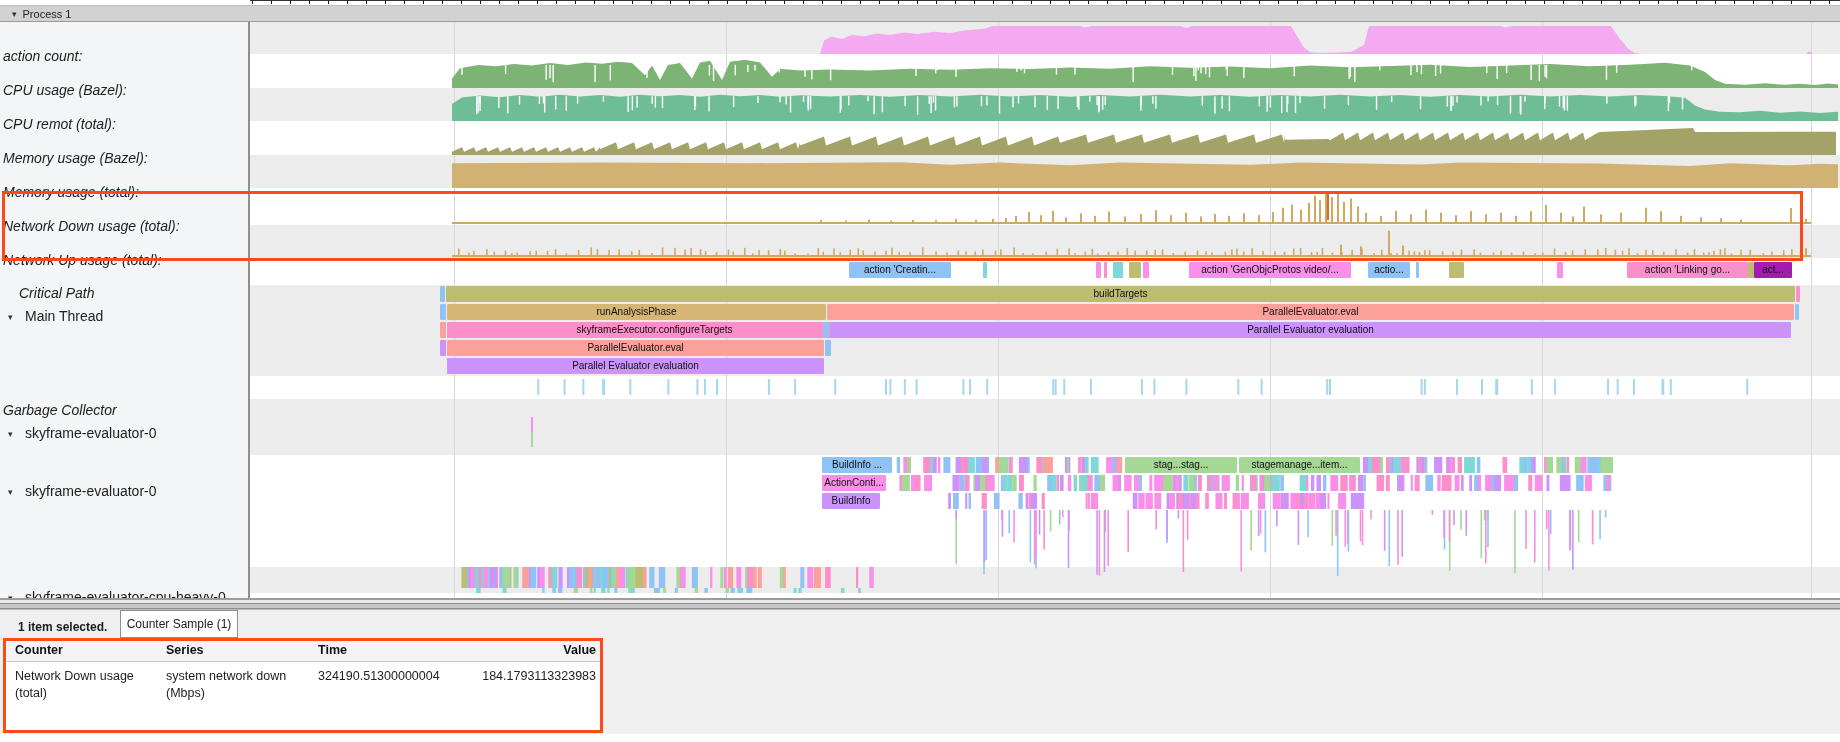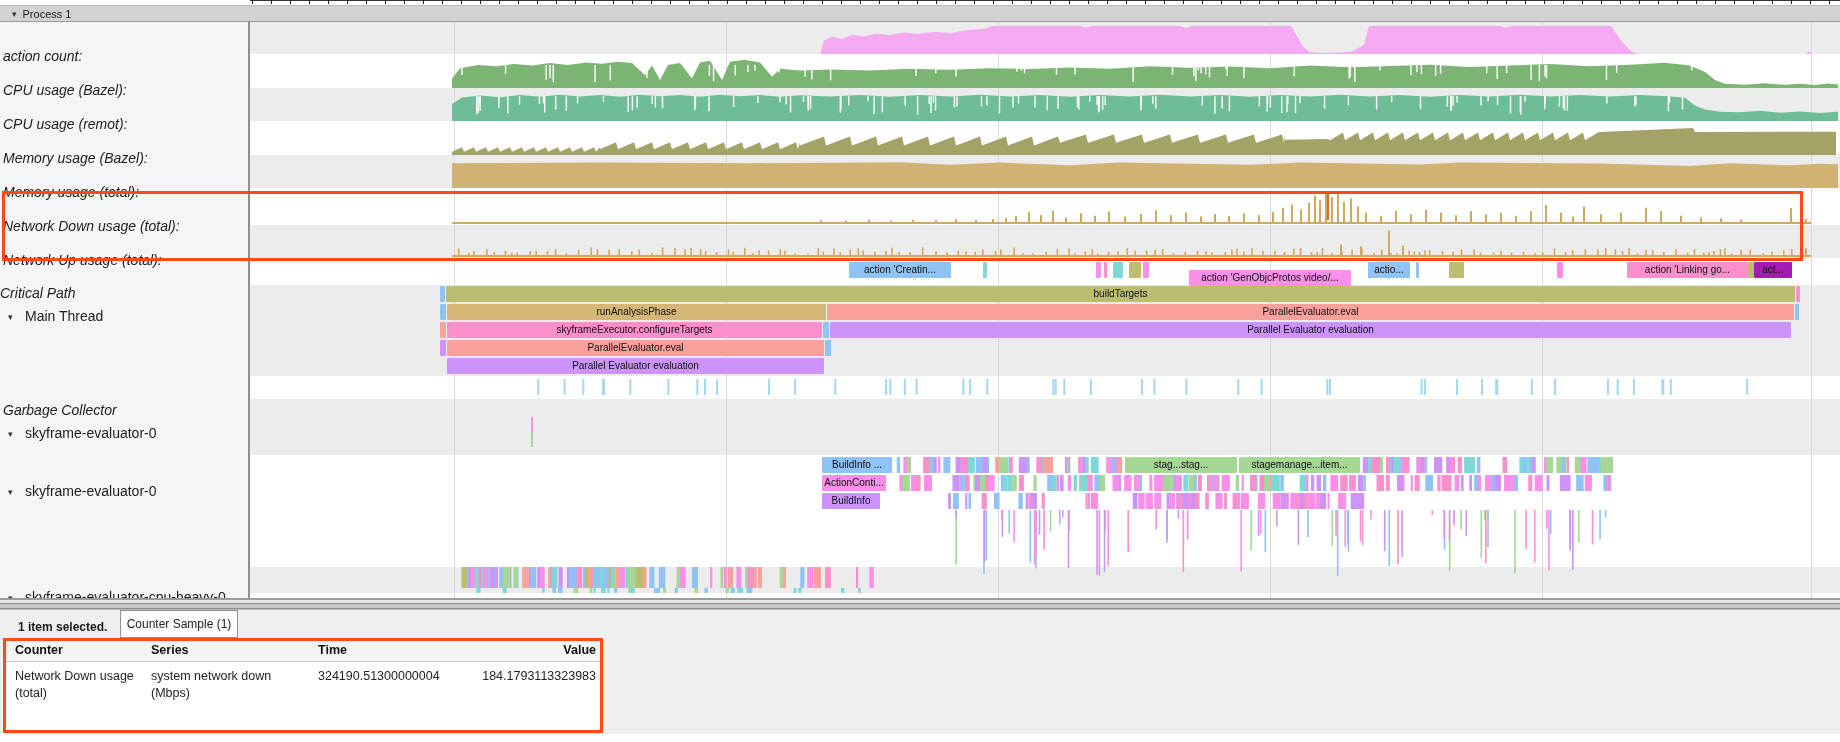--- a/index.html
+++ b/index.html
@@ -39,21 +39,21 @@
   #bottom{left:0;top:610px;width:1840px;height:124px;background:#efefef;}
   #status-text{position:absolute;left:18px;top:10px;font-size:12px;font-weight:bold;color:#1b1b1b;}
   #counter-tab{position:absolute;left:120px;top:0px;width:118px;height:28px;background:#fff;
       border:1px solid #8f8f8f;box-sizing:border-box;font-size:12px;color:#222;
       display:flex;align-items:center;justify-content:center;}
   #detail-table{position:absolute;left:3px;top:28px;width:600px;height:95px;background:#fff;}
   #detail-table .hdr{position:absolute;left:0;top:0;width:100%;height:24px;background:#f4f4f4;
       border-bottom:1px solid #c9c9c9;box-sizing:border-box;}
   .th{position:absolute;top:5px;font-size:12.5px;font-weight:bold;color:#111;}
   .td{position:absolute;top:30px;font-size:12.5px;color:#222;white-space:pre-line;line-height:17px;}
-  .c0{left:12px;width:135px;} .c1{left:148px;width:145px;} .c2{left:315px;width:150px;} .c3{left:473px;width:120px;text-align:right;}
+  .c0{left:12px;width:135px;} .c1{left:163px;width:145px;} .c2{left:315px;width:150px;} .c3{left:473px;width:120px;text-align:right;}
 </style>
 </head>
 <body>
 
 <div id="app">
 
   <div id="ruler" class="abs">
     <div class="baseline"></div>
   <div class="tick" style="left: 252px;"></div>
       <div class="tick" style="left: 271px;"></div>
@@ -1137,58 +1137,58 @@
         <rect x="1166.2071105837822" y="488" width="1.6" height="29.596590518951416" fill="#cb93fb"></rect>
       </svg>
     <div id="slices">
         <div class="slice" style="left: 849px; top: 240px; width: 102px; background: rgb(143, 194, 245);">action 'Creatin...</div>
         <div class="slice" style="left: 983px; top: 240px; width: 4px; background: rgb(127, 216, 216);"></div>
         <div class="slice" style="left: 1096px; top: 240px; width: 5px; background: rgb(249, 143, 232);"></div>
         <div class="slice" style="left: 1104px; top: 240px; width: 3px; background: rgb(251, 143, 203);"></div>
         <div class="slice" style="left: 1113px; top: 240px; width: 10px; background: rgb(127, 216, 216);"></div>
         <div class="slice" style="left: 1129px; top: 240px; width: 12px; background: rgb(189, 189, 114);"></div>
         <div class="slice" style="left: 1143px; top: 240px; width: 6px; background: rgb(249, 143, 232);"></div>
-        <div class="slice" style="left: 1189px; top: 248px; width: 162px; background: rgb(249, 143, 232);">action 'GenObjcProtos video/...</div>
+        <div class="slice" style="left: 1189px; top: 240px; width: 162px; background: rgb(249, 143, 232);">action 'GenObjcProtos video/...</div>
         <div class="slice" style="left: 1368px; top: 240px; width: 42px; background: rgb(143, 194, 245);">actio...</div>
         <div class="slice" style="left: 1416px; top: 240px; width: 3px; background: rgb(143, 194, 245);"></div>
         <div class="slice" style="left: 1449px; top: 240px; width: 15px; background: rgb(189, 189, 114);"></div>
         <div class="slice" style="left: 1557px; top: 240px; width: 6px; background: rgb(249, 143, 232);"></div>
         <div class="slice" style="left: 1627px; top: 240px; width: 121px; background: rgb(251, 143, 203);">action 'Linking go...</div>
         <div class="slice" style="left: 1748px; top: 240px; width: 6px; background: rgb(189, 189, 114);"></div>
         <div class="slice" style="left: 1754px; top: 240px; width: 38px; background: #a21caf;">act...</div>
         <div class="slice" style="left: 440px; top: 264px; width: 5px; background: rgb(143, 194, 245);"></div>
         <div class="slice" style="left: 446px; top: 264px; width: 1349px; background: rgb(189, 189, 114);">buildTargets</div>
         <div class="slice" style="left: 1796px; top: 264px; width: 4px; background: rgb(251, 143, 203);"></div>
         <div class="slice" style="left: 440px; top: 282px; width: 6px; background: rgb(143, 194, 245);"></div>
         <div class="slice" style="left: 447px; top: 282px; width: 379px; background: rgb(214, 182, 117);">runAnalysisPhase</div>
         <div class="slice" style="left: 827px; top: 282px; width: 967px; background: rgb(251, 160, 154);">ParallelEvaluator.eval</div>
         <div class="slice" style="left: 1795px; top: 282px; width: 4px; background: rgb(143, 194, 245);"></div>
         <div class="slice" style="left: 440px; top: 300px; width: 6px; background: rgb(251, 160, 154);"></div>
-        <div class="slice" style="left: 447px; top: 300px; width: 375px; background: rgb(251, 143, 203);">skyframeExecutor.configureTargets</div>
+        <div class="slice" style="left: 447px; top: 300px; width: 375px; background: rgb(251, 143, 203); padding-left: 20px;">skyframeExecutor.configureTargets</div>
         <div class="slice" style="left: 823px; top: 300px; width: 6px; background: rgb(143, 194, 245);"></div>
         <div class="slice" style="left: 830px; top: 300px; width: 961px; background: rgb(203, 147, 251);">Parallel Evaluator evaluation</div>
         <div class="slice" style="left: 440px; top: 318px; width: 6px; background: rgb(203, 147, 251);"></div>
         <div class="slice" style="left: 447px; top: 318px; width: 377px; background: rgb(251, 160, 154);">ParallelEvaluator.eval</div>
         <div class="slice" style="left: 825px; top: 318px; width: 6px; background: rgb(143, 194, 245);"></div>
         <div class="slice" style="left: 447px; top: 336px; width: 377px; background: rgb(203, 147, 251);">Parallel Evaluator evaluation</div>
         <div class="slice" style="left: 822px; top: 435px; width: 70px; background: rgb(143, 194, 245);">BuildInfo ...</div>
         <div class="slice" style="left: 1125px; top: 435px; width: 112px; background: rgb(165, 215, 149);">stag...stag...</div>
         <div class="slice" style="left: 1239px; top: 435px; width: 121px; background: rgb(165, 215, 149);">stagemanage...item...</div>
         <div class="slice" style="left: 822px; top: 453px; width: 64px; background: rgb(249, 143, 232);">ActionConti...</div>
         <div class="slice" style="left: 822px; top: 471px; width: 58px; background: rgb(203, 147, 251);">BuildInfo</div>
       </div>
     <div id="sidebar">
         <div class="side-item noarrow" style="top: 26px;"><span class="lbl" style="margin-left: 3px;">action count:</span></div>
         <div class="side-item noarrow" style="top: 60px;"><span class="lbl" style="margin-left: 3px;">CPU usage (Bazel):</span></div>
-        <div class="side-item noarrow" style="top: 94px;"><span class="lbl" style="margin-left: 3px;">CPU usage (remot):</span></div>
+        <div class="side-item noarrow" style="top: 94px;"><span class="lbl" style="margin-left: 3px;">CPU remot (total):</span></div>
         <div class="side-item noarrow" style="top: 128px;"><span class="lbl" style="margin-left: 3px;">Memory usage (Bazel):</span></div>
         <div class="side-item noarrow" style="top: 162px;"><span class="lbl" style="margin-left: 3px;">Memory usage (total):</span></div>
         <div class="side-item noarrow" style="top: 196px;"><span class="lbl" style="margin-left: 3px;">Network Down usage (total):</span></div>
         <div class="side-item noarrow" style="top: 230px;"><span class="lbl" style="margin-left: 3px;">Network Up usage (total):</span></div>
-        <div class="side-item noarrow" style="top: 263px;"><span class="lbl" style="margin-left: 0;">Critical Path</span></div>
+        <div class="side-item noarrow" style="top: 263px;"><span class="lbl" style="margin-left: 19px;">Critical Path</span></div>
         <div class="side-item" style="top: 286px;"><span class="arrow">▾</span><span class="lbl">Main Thread</span></div>
         <div class="side-item noarrow" style="top: 380px;"><span class="lbl" style="margin-left: 3px; text-align: right;">Garbage Collector</span></div>
         <div class="side-item" style="top: 403px;"><span class="arrow">▾</span><span class="lbl">skyframe-evaluator-0</span></div>
         <div class="side-item" style="top: 461px;"><span class="arrow">▾</span><span class="lbl">skyframe-evaluator-0</span></div>
         <div class="side-item" style="top: 567px;"><span class="arrow">▾</span><span class="lbl">skyframe-evaluator-cpu-heavy-0</span></div>
       </div>
   </div>
 
   <div class="ann" id="ann-network" style="left: 2px; top: 191px; width: 1801px; height: 70px; border-color: rgb(253, 74, 23);"></div>
 

